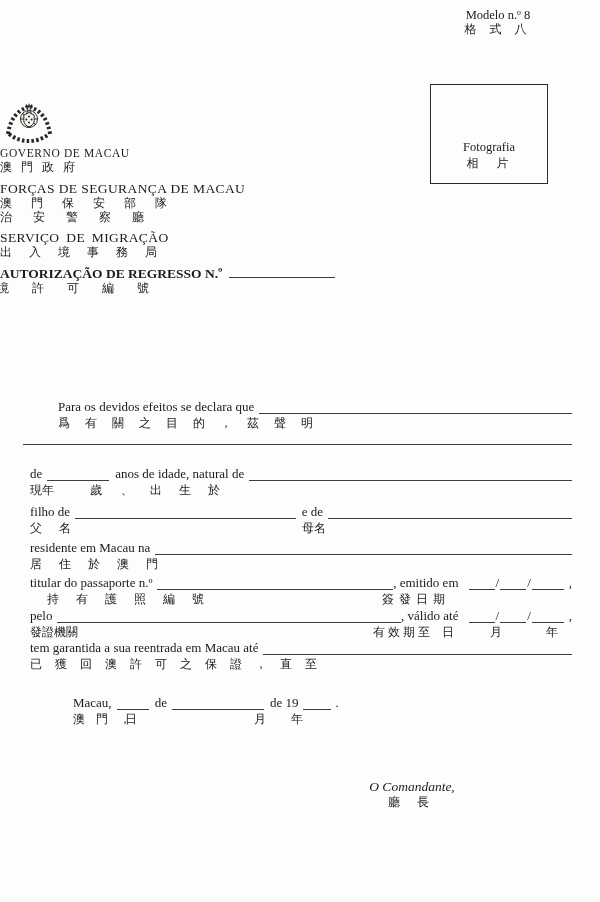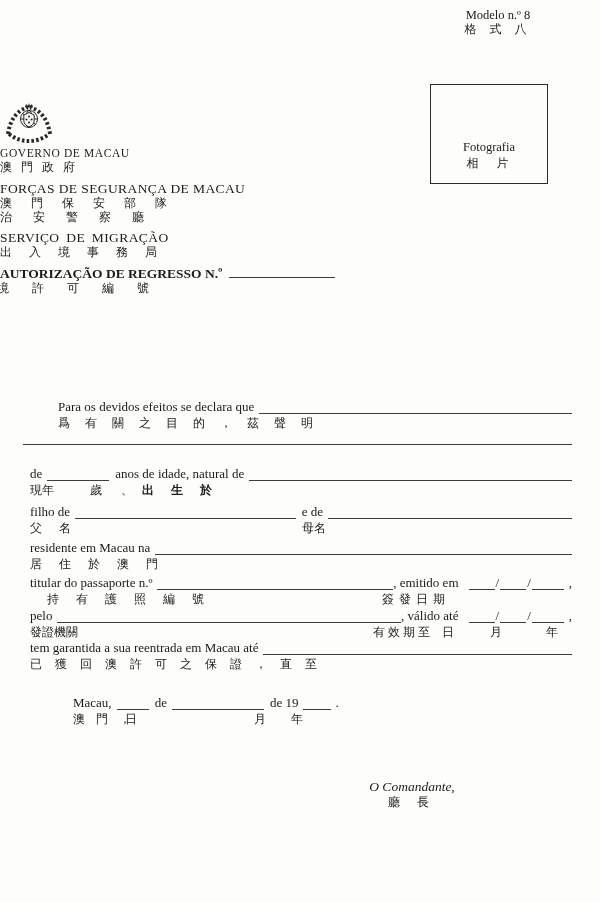--- a/index.html
+++ b/index.html
@@ -132,21 +132,21 @@
     <div class="l1">
       <span class="t">de</span>
       <span class="bl w62 ml"></span>
       <span class="t mr">anos de idade, natural de</span>
       <span class="bl grow ml"></span>
     </div>
     <div class="l2">
       <span style="left:0;">現年</span>
       <span style="left:60px;">歲</span>
       <span style="left:91px;">、</span>
-      <span style="left:112px; letter-spacing:7px;font-weight:bold;">出 生 於</span>
+      <span style="left:120px; letter-spacing:7px;">出 生 於</span>
     </div>
   </div>
 
   <div class="row" style="top:504px;">
     <div class="l1">
       <span class="t">filho de</span>
       <span class="bl ml" style="flex:217 1 0;"></span>
       <span class="t mr">e de</span>
       <span class="bl grow ml" style="flex:240 1 0;"></span>
     </div>

